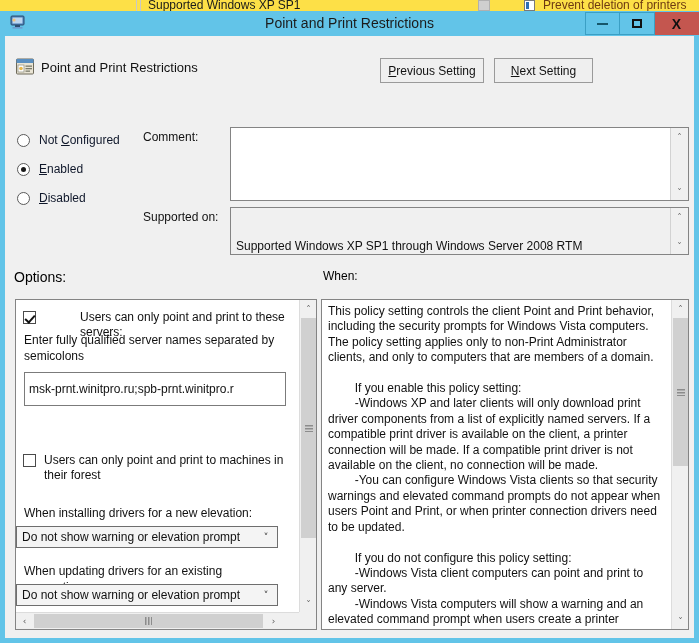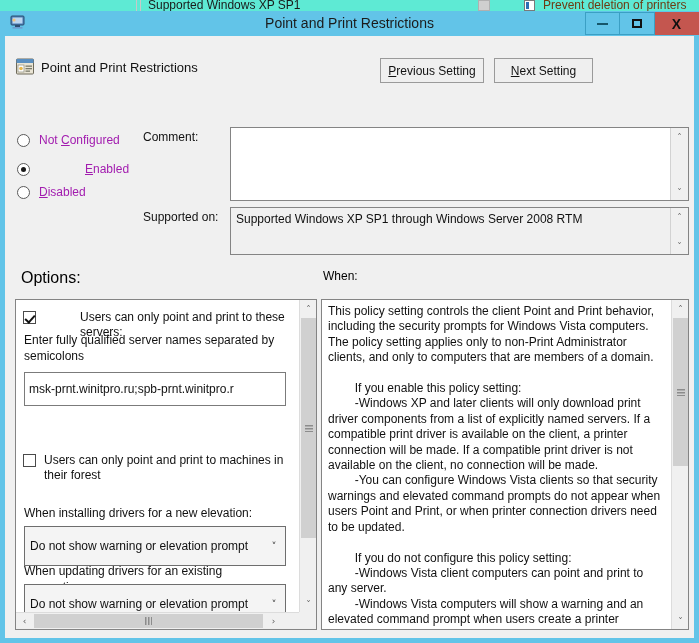--- a/index.html
+++ b/index.html
@@ -15,21 +15,21 @@
     font-size: 12px;
     color: #000000;
     position: relative;
   }
 
   
   #bg-window {
     position: absolute;
     left: 0; top: 0;
     width: 699px; height: 12px;
-    background: #5eead4;
+    background: #fde047;
     overflow: hidden;
   }
   #bg-window .bg-text {
     position: absolute;
     font-size: 12px;
     color: #1a1a1a;
     white-space: nowrap;
     top: -2px;
   }
   #bg-window .bg-tree-line {
@@ -191,26 +191,26 @@
     content: "";
     position: absolute;
     left: 3px; top: 3px;
     width: 5px; height: 5px;
     border-radius: 50%;
     background: #1a1a1a;
   }
   .radio-label {
     margin-left: 9px;
     font-size: 12px;
-    color: #a21caf;
+    color: #0f172a;
     white-space: nowrap;
   }
   #radio-notconfigured { top: 96px; }
-  #radio-enabled { top: 125px; gap: 46px; }
-  #radio-disabled { top: 148px; text-align: right; }
+  #radio-enabled { top: 125px; }
+  #radio-disabled { top: 154px; text-align: right; }
 
   
   .fld-label {
     position: absolute;
     font-size: 12px;
     color: #111;
   }
   #lbl-comment { left: 138px; top: 94px; }
   #lbl-supported { left: 138px; top: 174px; }
 
@@ -230,20 +230,21 @@
     width: 459px; height: 48px;
     background: #f0f0f0;
   }
   .box-text {
     flex: 1 1 auto;
     padding: 4px 5px;
     font-size: 12px;
     color: #111;
     overflow: hidden;
     line-height: 15px;
+    margin-top: 27px;
   }
   .mini-sb {
     flex: 0 0 auto;
     width: 17px;
     background: #f0f0f0;
     border-left: 1px solid #d2d2d2;
     display: flex;
     flex-direction: column;
     justify-content: space-between;
   }
@@ -256,21 +257,21 @@
     font-size: 9px;
     font-family: "DejaVu Sans", sans-serif;
     background: #f0f0f0;
   }
   .sb-track-mini {
     flex: 1 1 auto;
     background: #f0f0f0;
   }
 
   
-  #lbl-options { position: absolute; left: 16px; top: 233px; font-size: 16px; }
+  #lbl-options { position: absolute; left: 9px; top: 233px; font-size: 14px; }
   #lbl-help { position: absolute; left: 318px; top: 233px; font-size: 12px; }
 
   
   #options-panel {
     position: absolute;
     left: 10px; top: 263px;
     width: 302px; height: 331px;
     border: 1px solid #848484;
     background: #ffffff;
     box-sizing: border-box;
@@ -335,22 +336,22 @@
     color: #111;
     padding: 16px 4px;
     outline: none;
   }
   #opt-chk2 { top: 105px; }
   #opt-secprompts { top: 175px; }
   #opt-lbl-install { top: 205px; }
   #opt-lbl-update { top: 263px; }
   .opt-select {
     position: absolute;
-    left: 8px;
-    width: 262px; height: 40px;
+    left: 0;
+    width: 262px; height: 22px;
     border: 1px solid #6e6e6e;
     background: #f4f4f4;
     box-sizing: border-box;
     display: flex;
     align-items: center;
     font-size: 12px;
     color: #111;
   }
   #opt-sel1 { top: 226px; }
   #opt-sel2 { top: 284px; }

